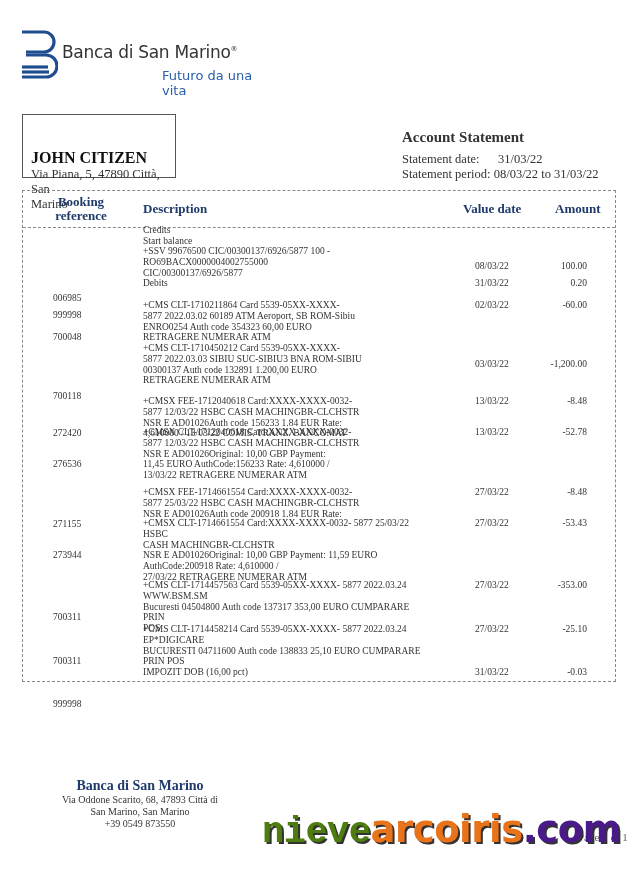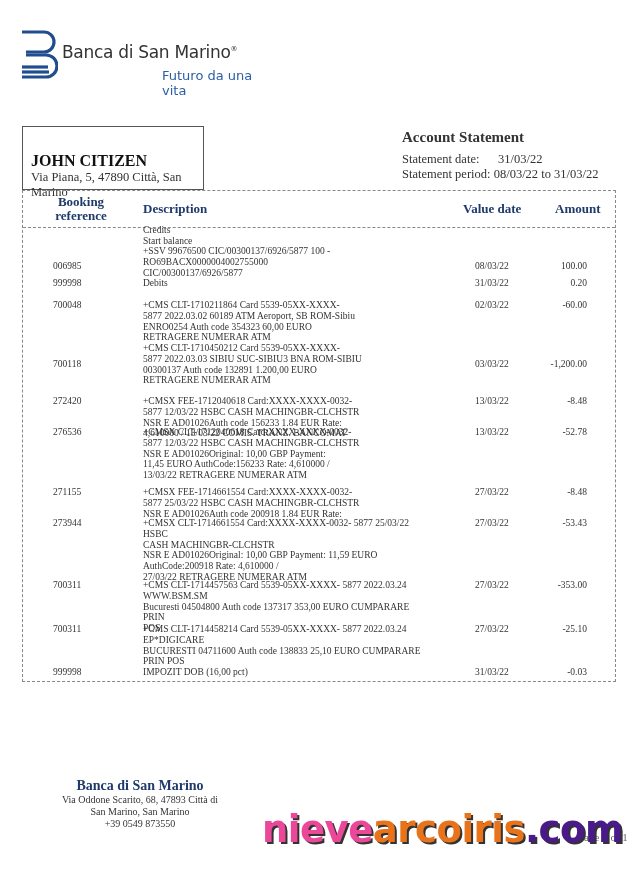--- a/index.html
+++ b/index.html
@@ -3,44 +3,44 @@
 <meta charset="utf-8">
 <style>
   html, body { margin:0; padding:0; background:#ffffff; }
   body { width:634px; height:895px; position:relative; overflow:hidden; font-family:"Liberation Serif", serif; color:#222; }
   .logo { position:absolute; left:22px; top:30px; width:240px; height:52px; }
   .logo-mark { position:absolute; left:0; top:0; width:36px; height:50px; }
   .logo-name { position:absolute; left:40px; top:12px; font-family:"DejaVu Sans", sans-serif; font-size:17px; color:#333; letter-spacing:-0.3px; }
   .logo-name sup { font-size:7px; }
   .logo-tag { position:absolute; left:140px; top:38px; font-family:"DejaVu Sans", sans-serif; font-size:13px; color:#2a5ea8; }
 
-  .addr-box { position:absolute; left:22px; top:126px; width:182px; height:64px; border:1px solid #555; padding:8px 0 0 8px; box-sizing:border-box; }
+  .addr-box { position:absolute; left:22px; top:114px; width:154px; height:64px; border:1px solid #555; padding:17px 0 0 8px; box-sizing:border-box; }
   .addr-name { font-weight:bold; font-size:16px; margin-top:17px; color:#111; }
   .addr-line { font-size:12.5px; line-height:15px; color:#333; }
 
   .stmt { position:absolute; left:402px; top:129px; }
   .stmt-title { font-weight:bold; font-size:15px; color:#333; margin-bottom:6px;font-family:Liberation Serif, serif; }
   .stmt-row { font-size:12.5px; line-height:15px; color:#333; }
   .stmt-row .lbl { display:inline-block; width:96px; }
 
   .table-wrap { position:absolute; left:22px; top:190px; width:594px; height:492px; border:1px dashed #888; box-sizing:border-box; }
   .thead { position:absolute; left:0; top:0; width:100%; height:36px; border-bottom:1px dashed #888; }
   .th { position:absolute; font-weight:bold; color:#1f3a6b; font-size:13px; line-height:14px; }
   .row { position:absolute; left:0; width:100%; font-size:9.5px; line-height:10.8px; color:#333; }
-  .c-ref { position:absolute; left:30px; }
+  .c-ref { position:absolute; left:30px;margin-top:32px; }
   .c-desc { position:absolute; left:120px; width:285px; }
   .c-date { position:absolute; left:452px; }
   .c-amt { position:absolute; right:28px; text-align:right; }
 
   .footer { position:absolute; left:40px; top:778px; width:200px; text-align:center; }
   .footer-name { font-weight:bold; font-size:14px; color:#1f3a6b; }
   .footer-line { font-size:10px; line-height:12px; color:#333; }
 
   .watermark { position:absolute; left:262px; top:808px; font-family:"DejaVu Sans", sans-serif; font-weight:bold; font-size:37px; letter-spacing:-0.5px; text-shadow:2px 2px 0 #333; }
-  .wm1 { color:#ec4899; } .wm2 { color:#e8731a; } .wm3 { color:#4b1a8a; }
+  .wm1 { color:#4d7c0f;font-family:Liberation Mono, monospace; } .wm2 { color:#e8731a; } .wm3 { color:#4b1a8a; }
   .pageno { position:absolute; left:578px; top:831px; font-size:11px; color:#666; }
 </style>
 </head>
 <body>
 
 <div class="logo">
   <svg class="logo-mark" viewBox="0 0 36 50">
     <g fill="none" stroke="#1f4d8f" stroke-width="3.2">
       <path d="M0 2 H22 A10 10 0 0 1 22 22 H4"></path>
       <path d="M4 25 H24 A11 11 0 0 1 24 47 H0"></path>

